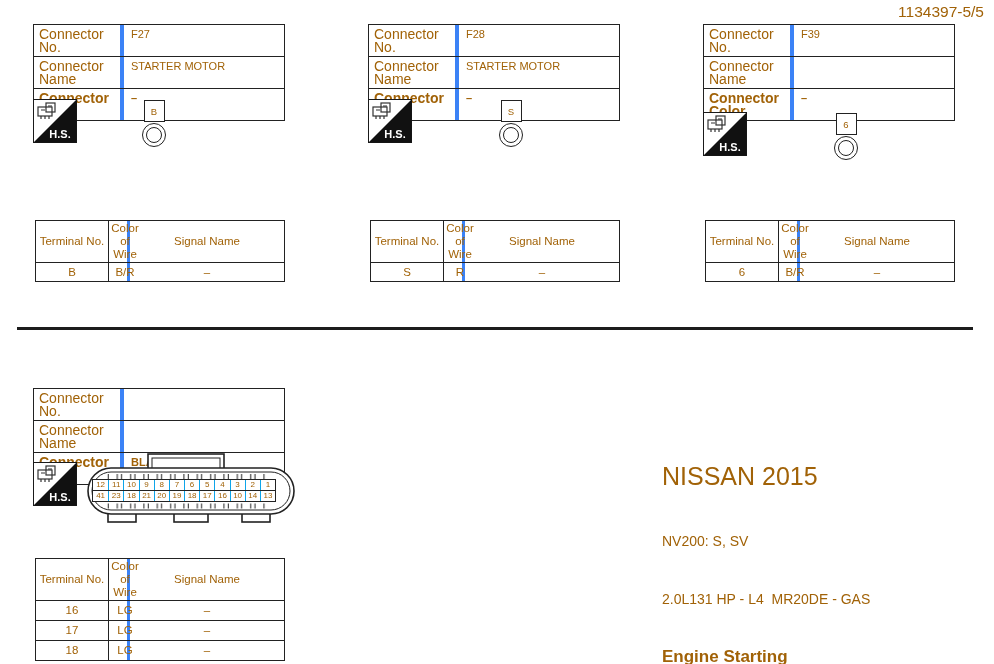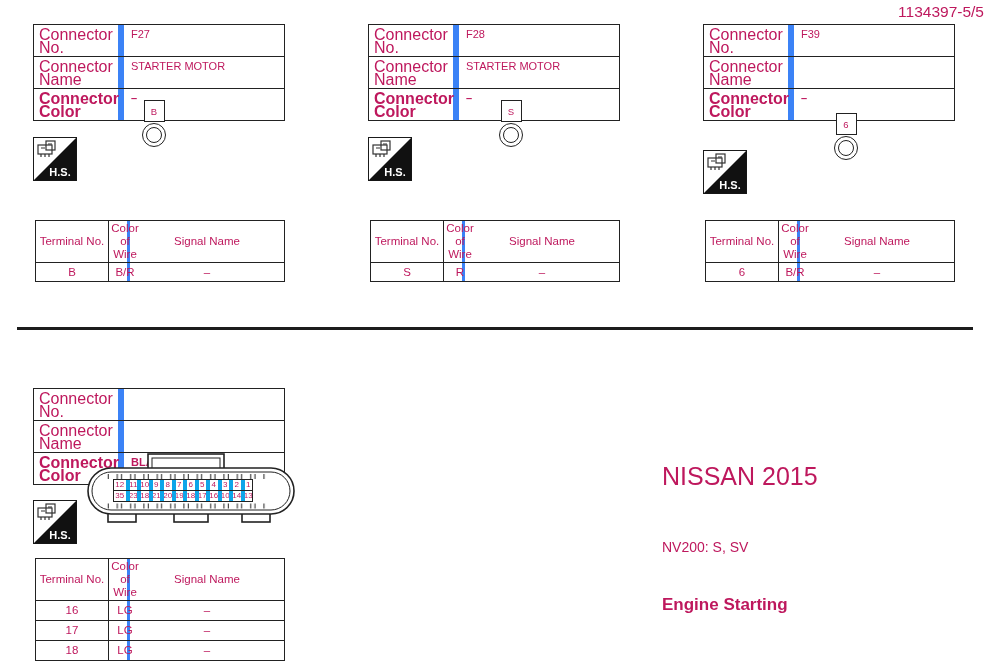--- a/index.html
+++ b/index.html
@@ -1,37 +1,37 @@
 <!DOCTYPE html>
 <html><head>
 <meta charset="utf-8">
 <style>
   * { box-sizing: border-box; margin: 0; padding: 0; }
   html,body { background:#fff; }
   .page {
     position: relative; width: 994px; height: 664px; background:#ffffff;
-    font-family: "Liberation Sans", sans-serif; color:#be185d; overflow:hidden;
+    font-family: "Liberation Sans", sans-serif; color:#a16207; overflow:hidden;
   }
   .doc-number { position:absolute; top:3px; right:10px; font-size:15.5px; }
 
   .group { position:absolute; width:300px; }
   .g1 { left:33px; top:24px; }
   .g2 { left:368px; top:24px; }
   .g3 { left:703px; top:24px; }
   .g4 { left:33px; top:388px; height:270px; }
 
   
   .info-table { position:absolute; left:0; top:0; width:252px; border:1px solid #222; background:#fff; }
   .irow { display:flex; border-bottom:1px solid #222; }
   .irow:last-child { border-bottom:none;font-weight:bold; }
-  .ilabel { width:90px; border-right:6px solid #3b82f6; padding:2.5px 3px 2.5px 5px; font-size:16px; line-height:13px; }
+  .ilabel { width:90px; border-right:4px solid #3b82f6; padding:2.5px 3px 2.5px 5px; font-size:14px; line-height:13px; }
   .ivalue { flex:1; padding:2.5px 3px 2.5px 7px; font-size:11px; line-height:13px; white-space:pre-line; }
 
   
-  .hs { position:absolute; left:0; top:75px; width:44px; height:44px;margin-top:38px; }
+  .hs { position:absolute; left:0; top:75px; width:44px; height:44px; }
   .g3 .hs { top:88px; }
   .g4 .hs { top:74px; }
 
   
   .pin-symbol { position:absolute; top:76px; width:26px; display:flex; flex-direction:column; align-items:center; }
   .g1 .pin-symbol { left:108px; }
   .g2 .pin-symbol { left:130px; }
   .g3 .pin-symbol { left:130px; top:89px; }
   .pin-box { width:21px; height:22px; border:1.5px solid #222; background:#fff; font-size:9.5px;
              display:flex; align-items:center; justify-content:center; }
@@ -47,33 +47,33 @@
   .tc { display:flex; align-items:center; justify-content:center; text-align:center;
         font-size:11.5px; line-height:13px; min-height:18px; padding:1px 2px; }
   .thead .tc { min-height:28px; }
   .g4 .throw:not(.thead) .tc { min-height:19px; }
   .c1 { width:72px; }
   .c2 { width:22px; border-left:1px solid #222; border-right:3px solid #3b82f6;padding-left:16px; }
   .c3 { flex:1; }
 
   
   .conn-drawing { position:absolute; left:53px; top:64px; width:212px; height:80px; }
-  .pin-grid { position:absolute; left:80px; width:140px; height:12px;
+  .pin-grid { position:absolute; left:59px; width:184px; height:12px;
               display:grid; grid-template-columns:repeat(12,1fr); border:1px solid #222; background:#fff; }
   .pin-grid-top { top:91px; }
   .pin-grid-bottom { top:102px; }
-  .pin-cell { border-left:4px solid #0ea5e9; font-size:8px; line-height:10px;
+  .pin-cell { border-left:1px solid #0ea5e9; font-size:8px; line-height:10px;
               display:flex; align-items:center; justify-content:center; overflow:hidden; }
   .pin-cell:first-child { border-left:none; }
 
   .divider { position:absolute; left:17px; top:327px; width:956px; height:3px; background:#1c1c1c; }
 
   
   .vehicle { position:absolute; left:662px; top:426px; width:330px; white-space:pre-wrap; }
-  .v-title { font-size:25px; line-height:28px; margin-bottom:10px; }
+  .v-title { font-size:25px; line-height:28px; margin-bottom:4px; }
   .v-line { font-size:14px; line-height:22px; }
   .v-system { font-size:17px; line-height:22px; font-weight:bold; }
 </style>
 </head>
 <body>
 
 <div class="page">
 
   <div class="doc-number">1134397-5/5</div>
 
@@ -278,21 +278,21 @@
         <div class="pin-cell">8</div>
         <div class="pin-cell">7</div>
         <div class="pin-cell">6</div>
         <div class="pin-cell">5</div>
         <div class="pin-cell">4</div>
         <div class="pin-cell">3</div>
         <div class="pin-cell">2</div>
         <div class="pin-cell">1</div>
       </div>
     <div class="pin-grid pin-grid-bottom">
-        <div class="pin-cell">35</div>
+        <div class="pin-cell">41</div>
         <div class="pin-cell">23</div>
         <div class="pin-cell">18</div>
         <div class="pin-cell">21</div>
         <div class="pin-cell">20</div>
         <div class="pin-cell">19</div>
         <div class="pin-cell">18</div>
         <div class="pin-cell">17</div>
         <div class="pin-cell">16</div>
         <div class="pin-cell">10</div>
         <div class="pin-cell">14</div>
@@ -320,17 +320,18 @@
         <div class="tc c1">18</div>
         <div class="tc c2">LG</div>
         <div class="tc c3">–</div>
       </div>
     </div>
   </div>
 
   <div class="vehicle">
     <div class="v-title">NISSAN 2015</div>
     <div class="v-line">NV200: S, SV</div>
+    <div class="v-line">2.0L131 HP - L4  MR20DE - GAS</div>
     <div class="v-system">Engine Starting</div>
     
   </div>
 
 </div>
 
 </body></html>

